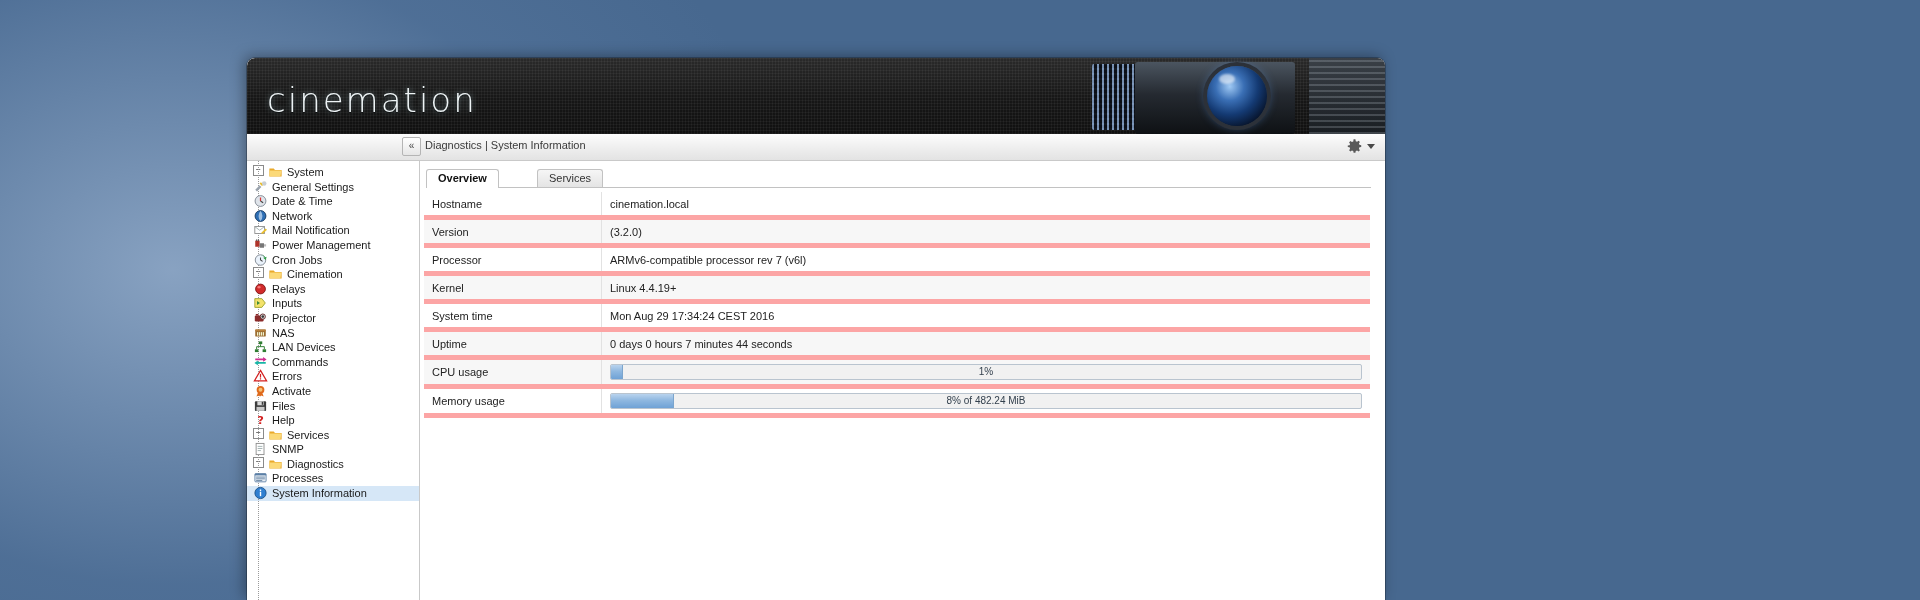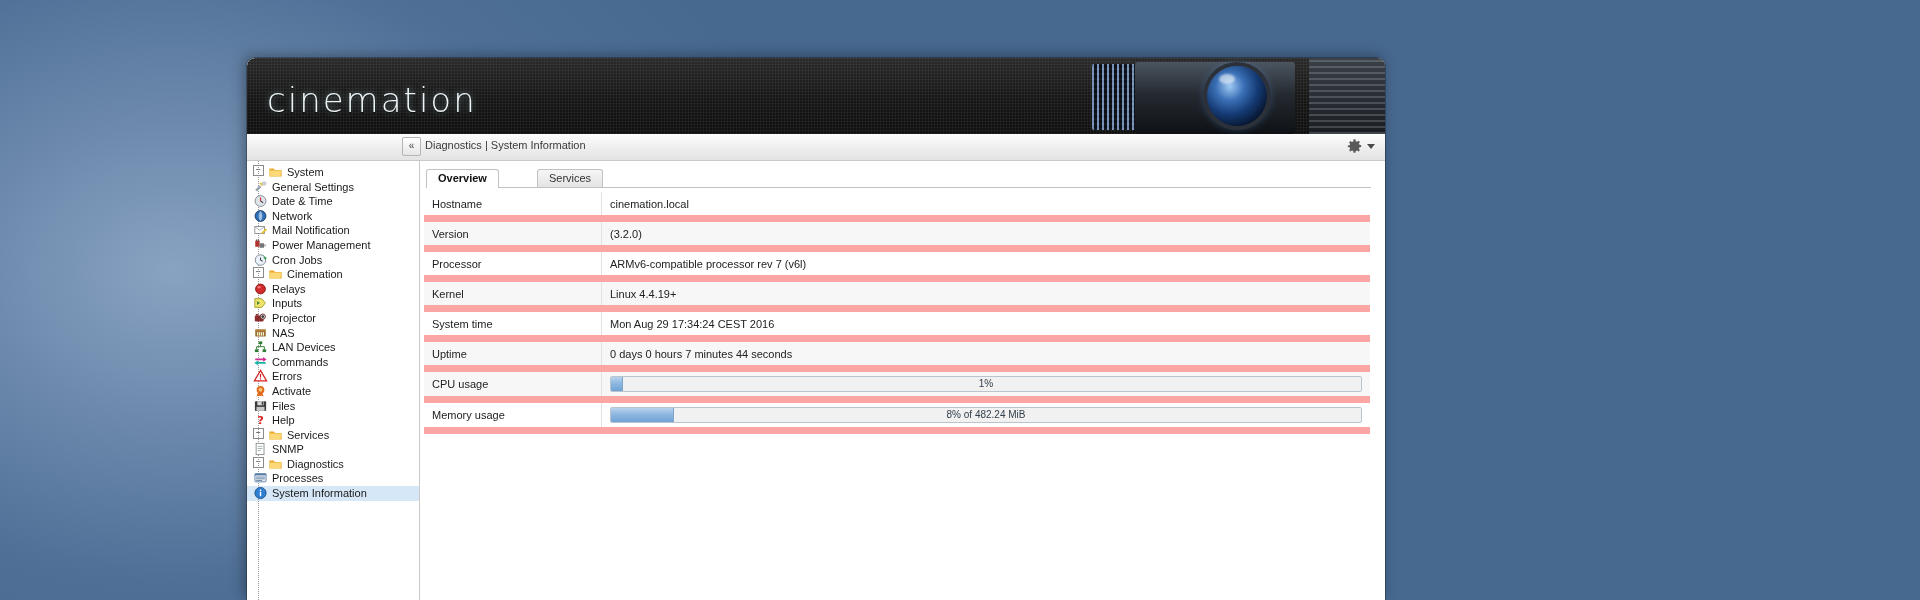--- a/index.html
+++ b/index.html
@@ -90,21 +90,21 @@
     background:repeating-linear-gradient(180deg,#9a9a9a 0 1px,rgba(0,0,0,0) 1px 2px);}
 
   .content{position:absolute;left:173px;top:0;right:0;height:440px;background:#fff;padding:6px 14px 0 4px;}
   .tabs{display:flex;align-items:flex-end;height:18px;border-bottom:1px solid #c2c2c2;margin:2px 0 0 2px;gap:36px;}
   .tab{height:17px;line-height:16px;padding:0 11px;font-size:11px;color:#333;
     border:1px solid #c2c2c2;border-bottom:none;background:linear-gradient(180deg,#f6f6f6,#e4e4e4);
     margin-right:2px;border-top-left-radius:3px;border-top-right-radius:3px;cursor:pointer;}
   .tab.active{background:#fff;font-weight:bold;color:#111;position:relative;top:1px;height:18px;}
 
   table.info{width:946px;border-collapse:collapse;margin-top:4px;font-size:11px;}
-  table.info td{border-bottom:7px solid #fca5a5;padding:4px 8px;vertical-align:middle;height:15px;}
+  table.info td{border-bottom:5px solid #fca5a5;padding:4px 8px;vertical-align:middle;height:15px;}
   table.info td.k{width:193px;color:#222;border-right:1px solid #e2e2e2;}
   table.info td.v{color:#222;}
   table.info tr.alt td{background:#f7f7f7;}
 
   .bar{position:relative;height:14px;width:750px;border:1px solid #b9c4cf;background:#f1f1f1;border-radius:2px;overflow:hidden;}
   .bar .fill{position:absolute;left:0;top:0;bottom:0;
     background:linear-gradient(180deg,#b9d3ee 0%,#8fb8e0 45%,#6fa2d6 100%);border-right:1px solid #7ba5cd;}
   .bar .txt{position:absolute;inset:0;text-align:center;font-size:10px;line-height:14px;color:#33404d;}
 </style>
 </head>

